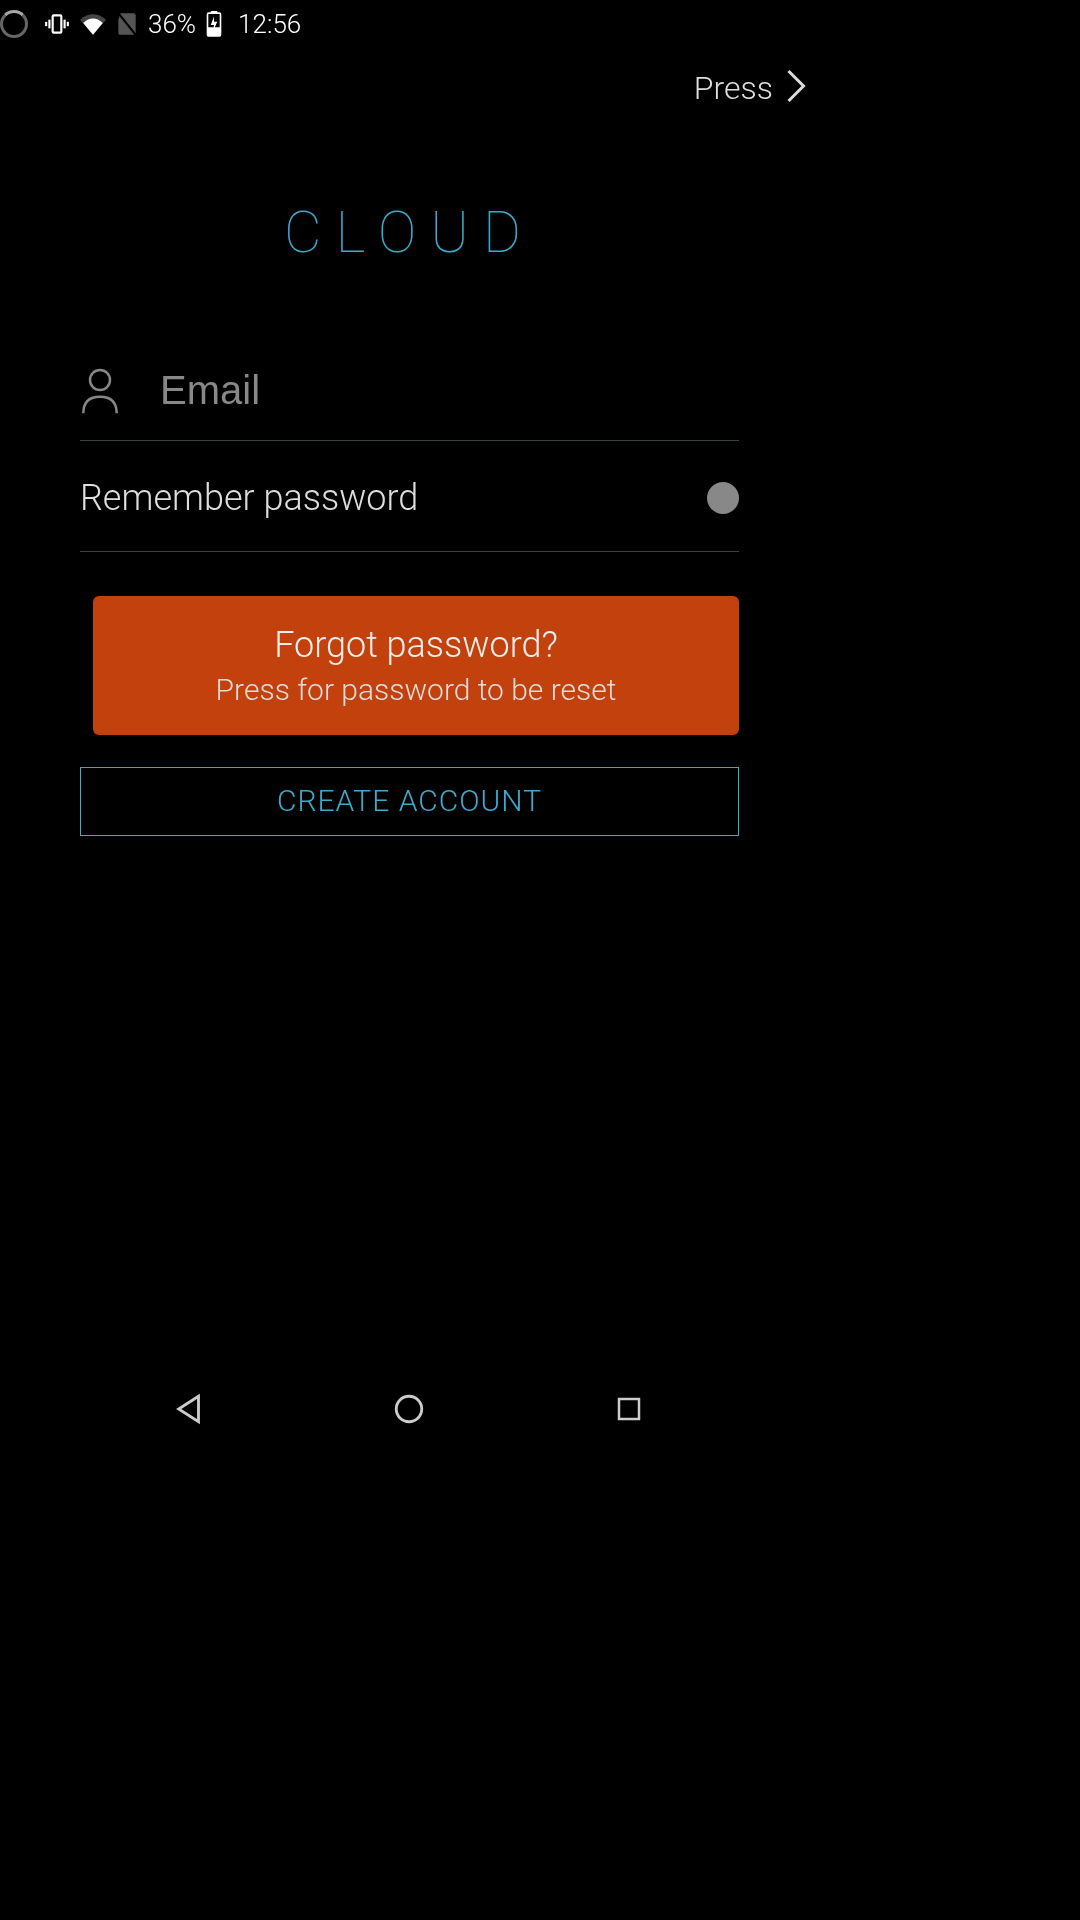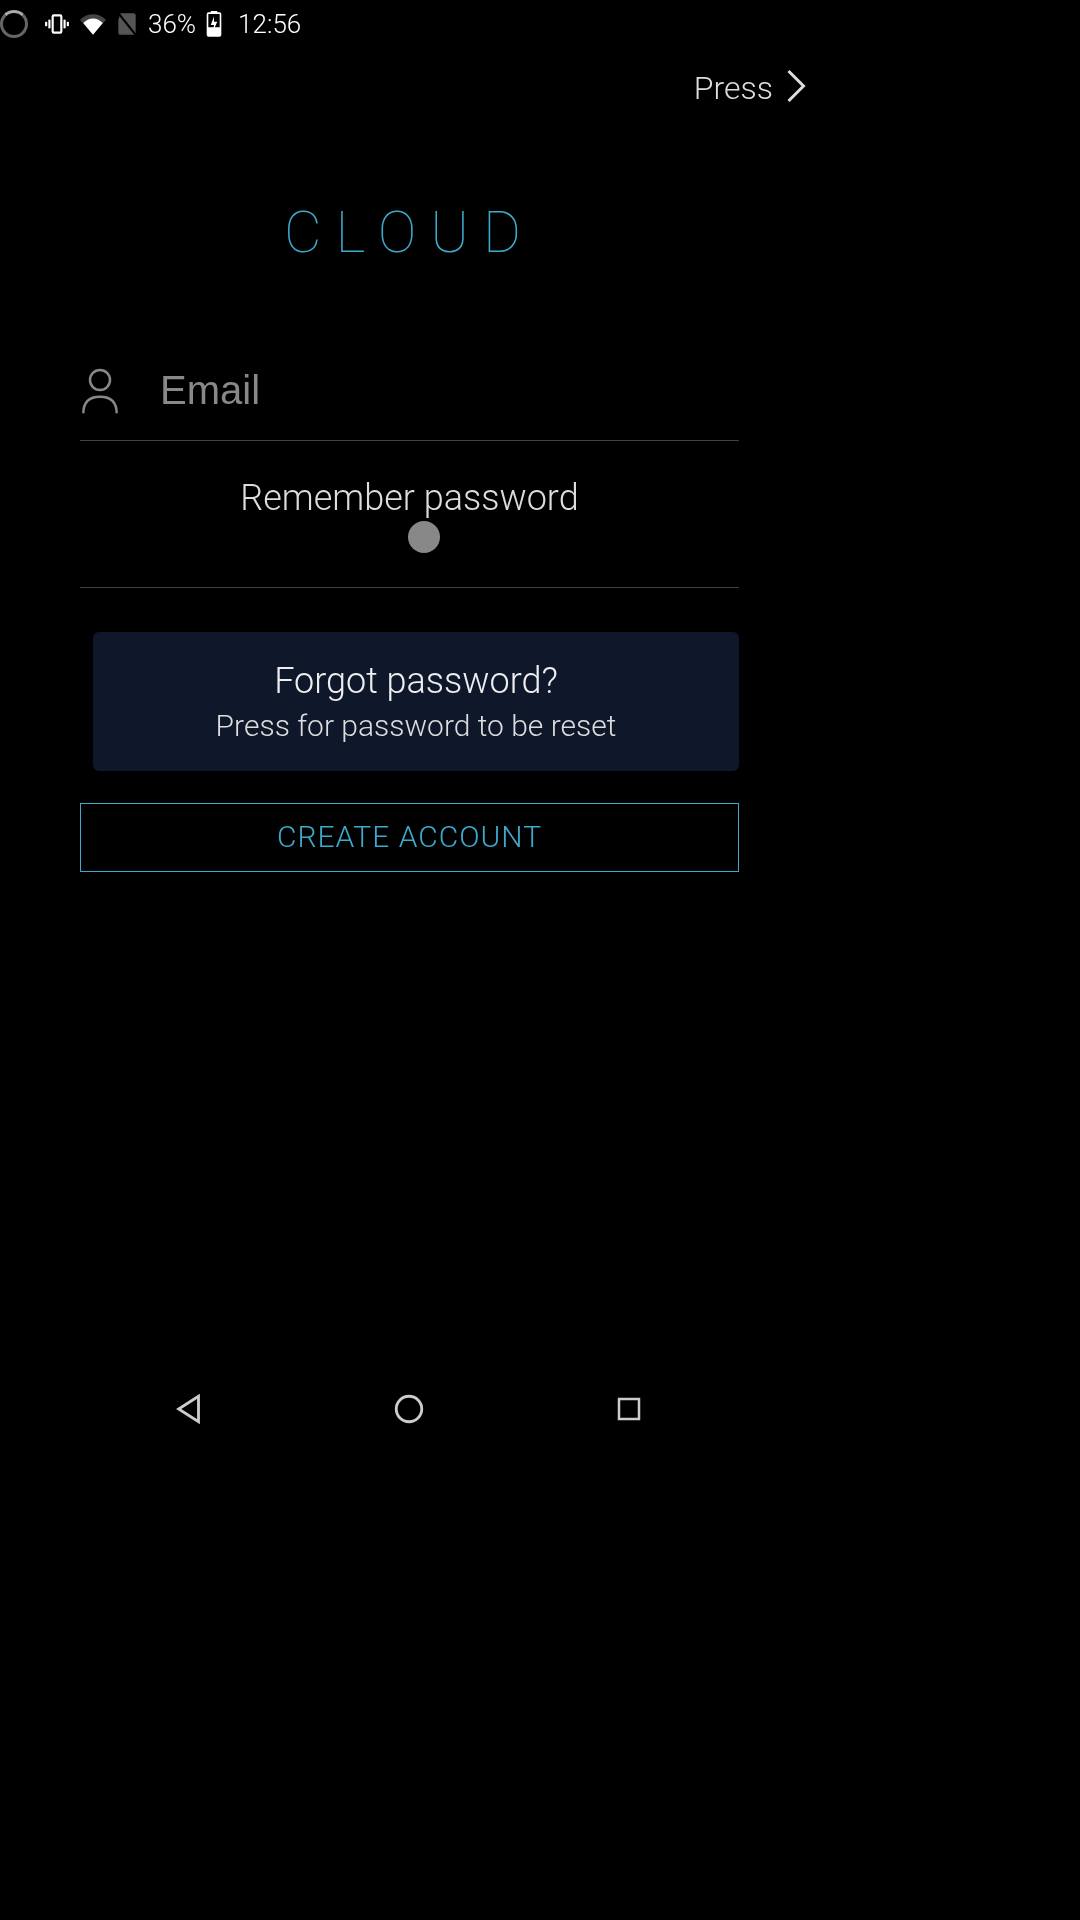--- a/index.html
+++ b/index.html
@@ -122,21 +122,20 @@
     }
     
     
     .remember-row {
       display: flex;
       align-items: center;
       justify-content: space-between;
       border-bottom: 1px solid #3a4448;
       padding-bottom: 32px;
       margin-bottom: 44px;
-      flex-direction: column;
     }
     .remember-label {
       font-size: 36px;
       font-weight: 300;
       color: #ddd;
     }
     .toggle-control {
       width: 60px;
       height: 36px;
       position: relative;
@@ -146,21 +145,21 @@
     }
     .toggle-knob {
       width: 32px;
       height: 32px;
       border-radius: 50%;
       background: #888;
     }
     
     
     .forgot-card {
-      background: #0f172a;
+      background: #c2410c;
       border-radius: 6px;
       padding: 28px 40px;
       text-align: center;
       margin: 0 80px 32px 93px;
     }
     .forgot-title {
       font-size: 36px;
       font-weight: 300;
       color: #eee;
       margin-bottom: 6px;

